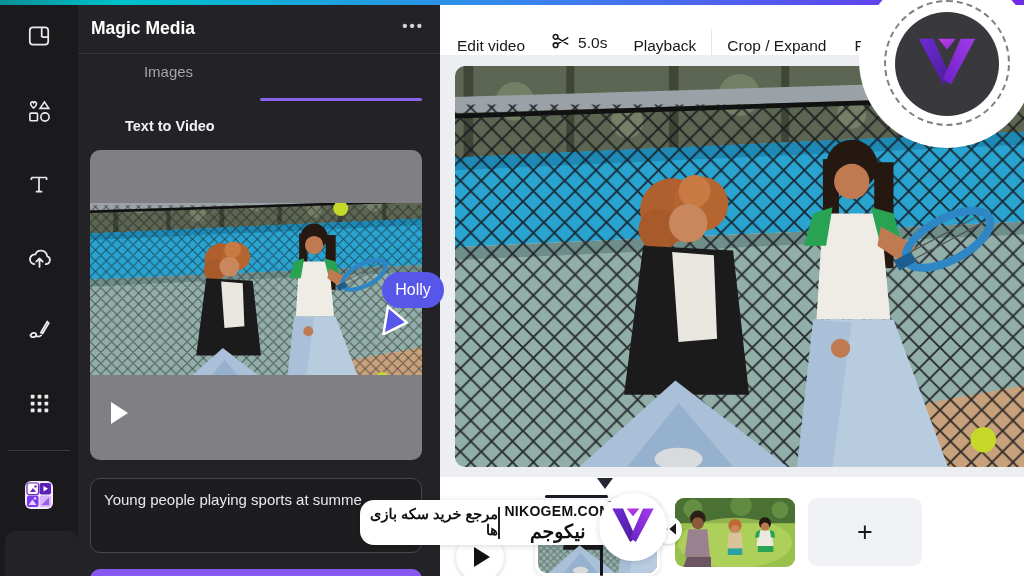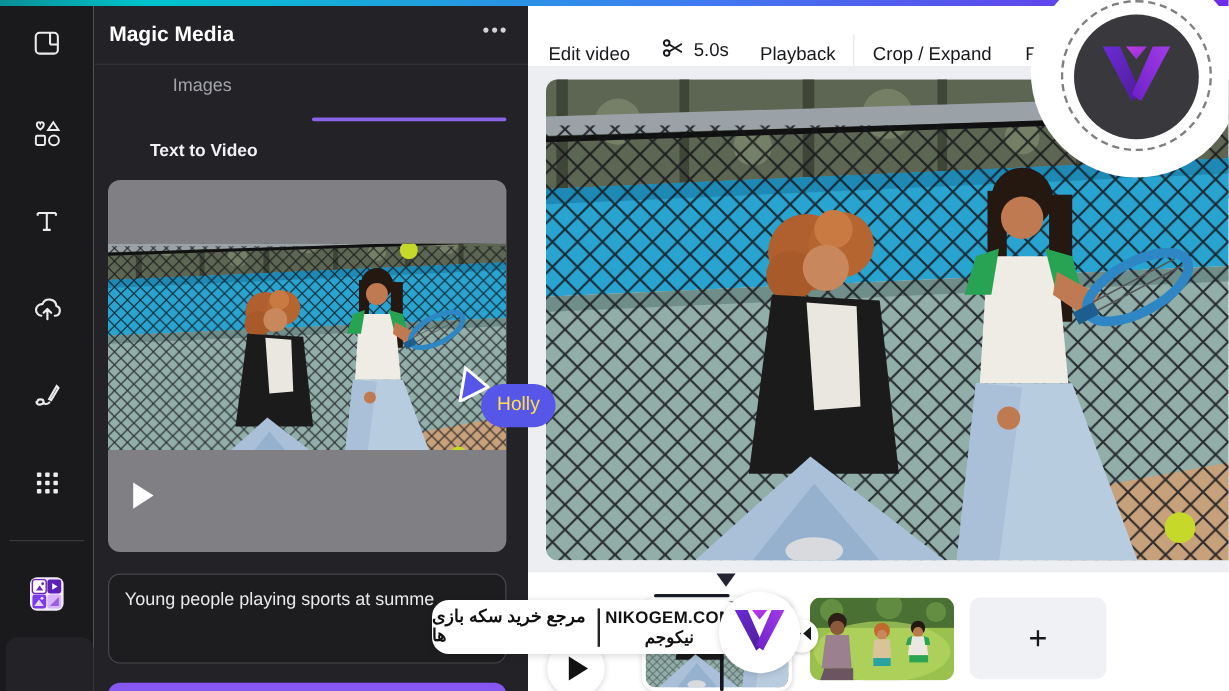--- a/index.html
+++ b/index.html
@@ -42,23 +42,23 @@
     border-left:17px solid #fff; border-top:11px solid transparent; border-bottom:11px solid transparent; }
 
   .prompt-box { position:absolute; left:12px; top:473px; width:332px; height:75px;
     background:#1d1d20; border:1.5px solid #46474c; border-radius:10px;
     color:#e9e9eb; font-size:15px; padding:11px 13px; line-height:1.35; cursor:text;
     white-space:nowrap; overflow:hidden; }
   .generate-button { position:absolute; left:12px; top:564px; width:332px; height:14px;
     background:#8757f2; border-radius:10px 10px 0 0; cursor:pointer; }
 
   
-  .holly-pill { left:401px; top:272px; width:62px; height:36px; background:#5656e9;
+  .holly-pill { left:382px; top:272px; width:62px; height:36px; background:#5656e9;
     border-radius:18px; display:flex; align-items:center; justify-content:center;
-    color:#fde047; font-size:16px; z-index:30;margin-top:48px; }
+    color:#ffffff; font-size:16px; z-index:30; }
   .holly-arrow { left:376px; top:303px; z-index:30; }
 
   
   .toolbar { left:440px; top:5px; width:584px; height:50px; background:#fff;
     display:flex; align-items:flex-end; padding-left:17px; }
   .tb-btn { font-size:15.5px; font-weight:500; color:#17181b; cursor:pointer; background:none; border:none;
     font-family:"Liberation Sans", sans-serif; display:flex; align-items:center; gap:7px; }
   .tb-sep { width:1px; height:26px; background:#e4e5e8; margin:0 15px; }
 
   
@@ -88,26 +88,26 @@
     overflow:hidden; cursor:pointer; }
   .plus-card { position:absolute; left:368px; top:443px; width:114px; height:68px; background:#f0f1f4;
     border-radius:9px; display:flex; align-items:center; justify-content:center;
     font-size:27px; font-weight:300; color:#17181b; cursor:pointer; }
   .playhead-line { position:absolute; left:160px; top:488px; width:3px; height:33px;
     background:#14151d; border-radius:2px; z-index:21; }
 
   
   .wm-banner { left:360px; top:500px; width:256px; height:45px; background:#fff; border-radius:14px;
     box-shadow:0 1px 6px rgba(0,0,0,.15); display:flex; align-items:center; z-index:40; }
-  .wm-tagline { width:138px; text-align:left; font-size:14.5px; font-weight:bold; color:#111;
+  .wm-tagline { width:138px; text-align:right; font-size:14.5px; font-weight:bold; color:#111;
     line-height:1.1; }
   .wm-divider { width:1.5px; height:32px; background:#222; }
   .wm-stack { flex:1; display:flex; flex-direction:column; align-items:center; justify-content:center; gap:1px; }
   .wm-site { font-size:14px; font-weight:bold; color:#111; letter-spacing:.3px; }
-  .wm-site-fa { font-size:14px; font-weight:bold; color:#111; }
+  .wm-site-fa { font-size:19px; font-weight:bold; color:#111; }
   .wm-logo { left:599px; top:493px; width:68px; height:68px; background:#fff; border-radius:50%;
     box-shadow:0 1px 6px rgba(0,0,0,.15); display:flex; align-items:center; justify-content:center; z-index:41; }
 
   
   .corner-logo-outer { left:859px; top:-28px; width:176px; height:176px; background:#fff;
     border-radius:50%; z-index:50; }
   .corner-logo-dashed { left:884px; top:0px; width:126px; height:126px; border:2px dashed #808084;
     border-radius:50%; z-index:51; }
   .corner-logo-dark { left:895px; top:12px; width:104px; height:104px; background:#39393d;
     border-radius:50%; z-index:52; display:flex; align-items:center; justify-content:center; }

